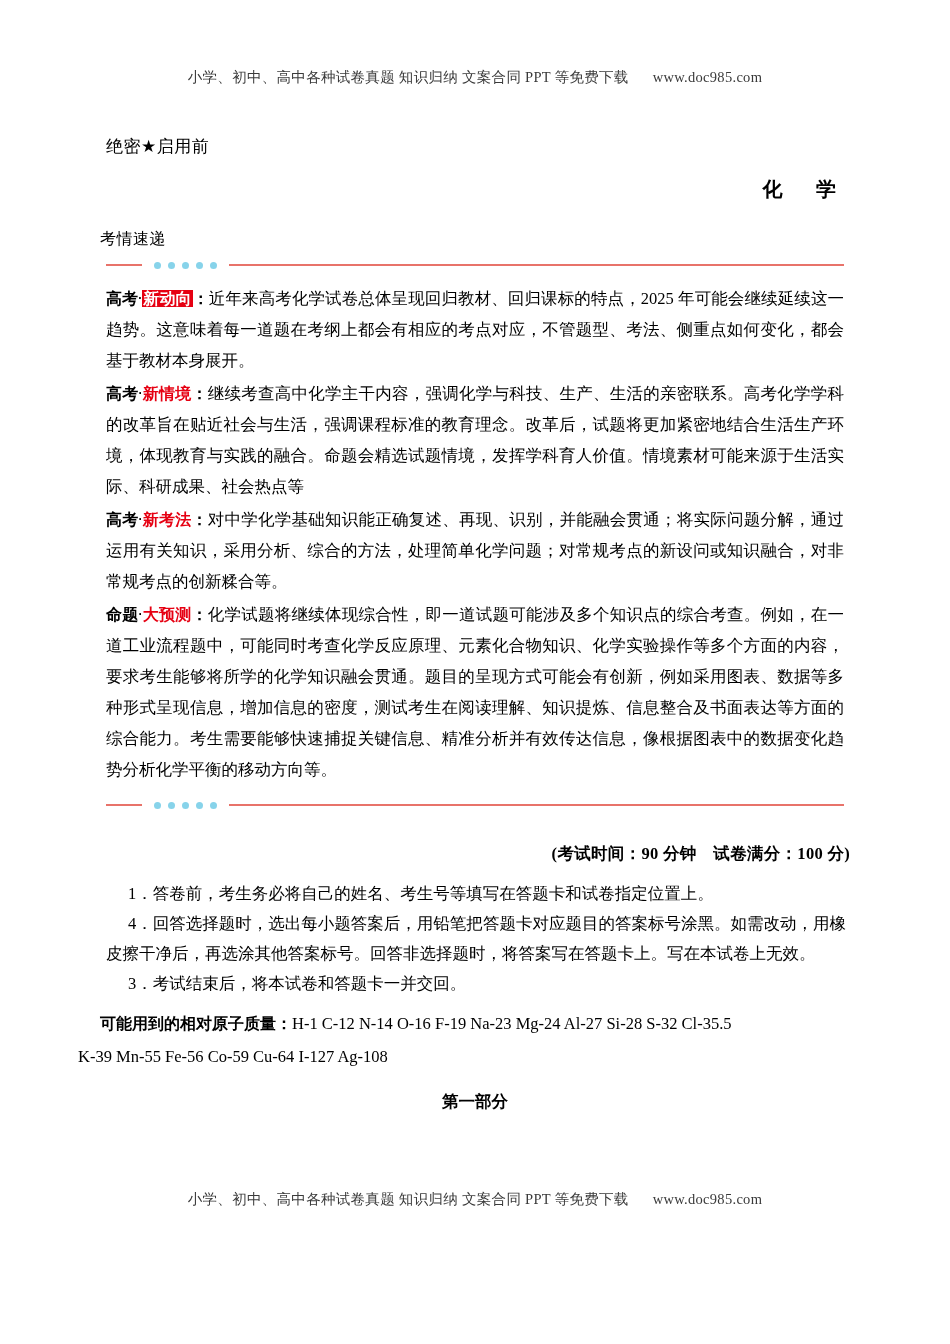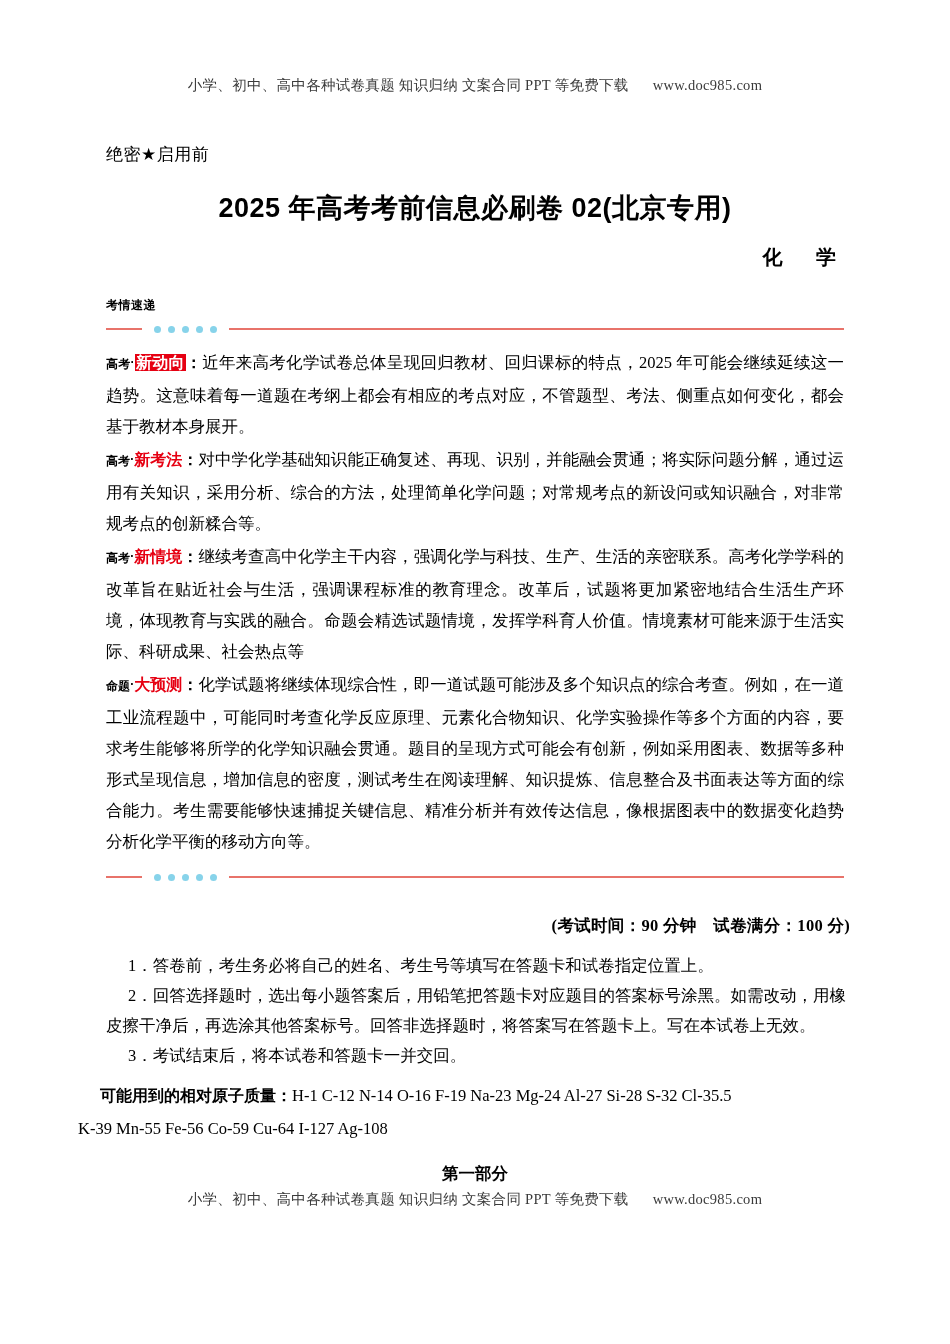--- a/index.html
+++ b/index.html
@@ -9,21 +9,21 @@
     height: 1344px;
     background: #ffffff;
     font-family: "Liberation Serif", "DejaVu Serif", serif;
     color: #000000;
     position: relative;
     overflow: hidden;
   }
   .page {
     width: 950px;
     height: 1108px;
-    padding: 8px;
+    padding: 0;
     position: relative;
   }
 
   
   .running-head, .running-foot {
     text-align: center;
     font-family: "Liberation Serif", "DejaVu Serif", serif;
     font-size: 14.5px;
     color: #3a3a3a;
     letter-spacing: 0.3px;
@@ -61,24 +61,23 @@
     font-family: "Liberation Sans", "DejaVu Sans", sans-serif;
     font-weight: bold;
     font-size: 20px;
     margin-top: 18px;
     letter-spacing: 14px;
     padding-left: 14px;
   }
 
   .section-heading {
     font-family: "Liberation Sans", "DejaVu Sans", sans-serif;
-    font-weight: bold;
-    font-size: 12px;
+    font-weight: normal;
+    font-size: 16px;
     margin-top: 26px;
-    margin-left: 6px;
     letter-spacing: 0.5px;
   }
 
   
   .divider {
     display: flex;
     align-items: center;
     margin-top: 9px;
     margin-left: 6px;
     width: 738px;
@@ -116,21 +115,21 @@
     font-family: "Liberation Serif", "DejaVu Serif", serif;
     font-size: 16.5px;
     line-height: 31px;
     text-align: justify;
     margin: 0 0 2px 0;
     width: 738px;
   }
   .lbl-pre {
     font-family: "Liberation Sans", "DejaVu Sans", sans-serif;
     font-weight: bold;
-    font-size: 12px;
+    font-size: 16px;
   }
   .lbl-dot {
     font-family: "Liberation Sans", "DejaVu Sans", sans-serif;
     font-weight: bold;
     font-size: 12px;
     vertical-align: 2px;
   }
   .lbl-red {
     font-family: "Liberation Sans", "DejaVu Sans", sans-serif;
     font-weight: bold;
@@ -216,21 +215,20 @@
 <div class="page">
 
   <div class="running-head">
     <span>小学、初中、高中各种试卷真题 知识归纳 文案合同 PPT 等免费下载</span><span class="rh-url">www.doc985.com</span>
   </div>
 
   <div class="content">
 
     <div class="secret-line">绝密★启用前</div>
 
-    <div class="doc-title">2025 年高考考前信息必刷卷 02(北京专用)</div>
 
     <div class="doc-subject">化 学</div>
 
     <div class="section-heading">考情速递</div>
 
     <div class="divider">
       <span class="seg-short"></span>
       <span class="dots">
         <i></i>
         <i></i>
@@ -241,25 +239,25 @@
       <span class="seg-long"></span>
     </div>
 
     <div class="info-block">
 
       <p class="info-para">
         <span class="lbl-pre">高考</span><span class="lbl-dot">·</span><span class="lbl-red hl">新动向</span><span class="lbl-colon">：</span><span>近年来高考化学试卷总体呈现回归教材、回归课标的特点，2025 年可能会继续延续这一趋势。这意味着每一道题在考纲上都会有相应的考点对应，不管题型、考法、侧重点如何变化，都会基于教材本身展开。</span>
       </p>
 
       <p class="info-para">
+        <span class="lbl-pre">高考</span><span class="lbl-dot">·</span><span class="lbl-red">新情境</span><span class="lbl-colon">：</span><span>继续考查高中化学主干内容，强调化学与科技、生产、生活的亲密联系。高考化学学科的改革旨在贴近社会与生活，强调课程标准的教育理念。改革后，试题将更加紧密地结合生活生产环境，体现教育与实践的融合。命题会精选试题情境，发挥学科育人价值。情境素材可能来源于生活实际、科研成果、社会热点等</span>
+      </p>
+
+      <p class="info-para">
         <span class="lbl-pre">高考</span><span class="lbl-dot">·</span><span class="lbl-red">新考法</span><span class="lbl-colon">：</span><span>对中学化学基础知识能正确复述、再现、识别，并能融会贯通；将实际问题分解，通过运用有关知识，采用分析、综合的方法，处理简单化学问题；对常规考点的新设问或知识融合，对非常规考点的创新糅合等。</span>
-      </p>
-
-      <p class="info-para">
-        <span class="lbl-pre">高考</span><span class="lbl-dot">·</span><span class="lbl-red">新情境</span><span class="lbl-colon">：</span><span>继续考查高中化学主干内容，强调化学与科技、生产、生活的亲密联系。高考化学学科的改革旨在贴近社会与生活，强调课程标准的教育理念。改革后，试题将更加紧密地结合生活生产环境，体现教育与实践的融合。命题会精选试题情境，发挥学科育人价值。情境素材可能来源于生活实际、科研成果、社会热点等</span>
       </p>
 
       <p class="info-para">
         <span class="lbl-pre">命题</span><span class="lbl-dot">·</span><span class="lbl-red">大预测</span><span class="lbl-colon">：</span><span>化学试题将继续体现综合性，即一道试题可能涉及多个知识点的综合考查。例如，在一道工业流程题中，可能同时考查化学反应原理、元素化合物知识、化学实验操作等多个方面的内容，要求考生能够将所学的化学知识融会贯通。题目的呈现方式可能会有创新，例如采用图表、数据等多种形式呈现信息，增加信息的密度，测试考生在阅读理解、知识提炼、信息整合及书面表达等方面的综合能力。考生需要能够快速捕捉关键信息、精准分析并有效传达信息，像根据图表中的数据变化趋势分析化学平衡的移动方向等。</span>
       </p>
 
     </div>
 
     <div class="divider divider-bottom">
       <span class="seg-short"></span>
@@ -270,21 +268,21 @@
         <i></i>
         <i></i>
       </span>
       <span class="seg-long"></span>
     </div>
 
     <div class="exam-meta">(考试时间：90 分钟　试卷满分：100 分)</div>
 
     <div class="notes">
       <p class="note-line indent">1．答卷前，考生务必将自己的姓名、考生号等填写在答题卡和试卷指定位置上。</p>
-      <p class="note-line indent">2．回答选择题时，选出每小题答案后，用铅笔把答题卡对应题目的答案标号涂黑。如需改动，用橡皮擦干净后，再选涂其他答案标号。回答非选择题时，将答案写在答题卡上。写在本试卷上无效。</p>
+      <p class="note-line indent">4．回答选择题时，选出每小题答案后，用铅笔把答题卡对应题目的答案标号涂黑。如需改动，用橡皮擦干净后，再选涂其他答案标号。回答非选择题时，将答案写在答题卡上。写在本试卷上无效。</p>
       <p class="note-line indent">3．考试结束后，将本试卷和答题卡一并交回。</p>
     </div>
 
     <div class="atomic">
       <p class="atomic-line first"><span class="atomic-label">可能用到的相对原子质量：</span><span>H-1  C-12  N-14   O-16  F-19   Na-23  Mg-24  Al-27   Si-28   S-32  Cl-35.5</span></p>
       <p class="atomic-line">K-39  Mn-55   Fe-56  Co-59  Cu-64  I-127  Ag-108</p>
     </div>
 
     <div class="part-title">第一部分</div>
 

